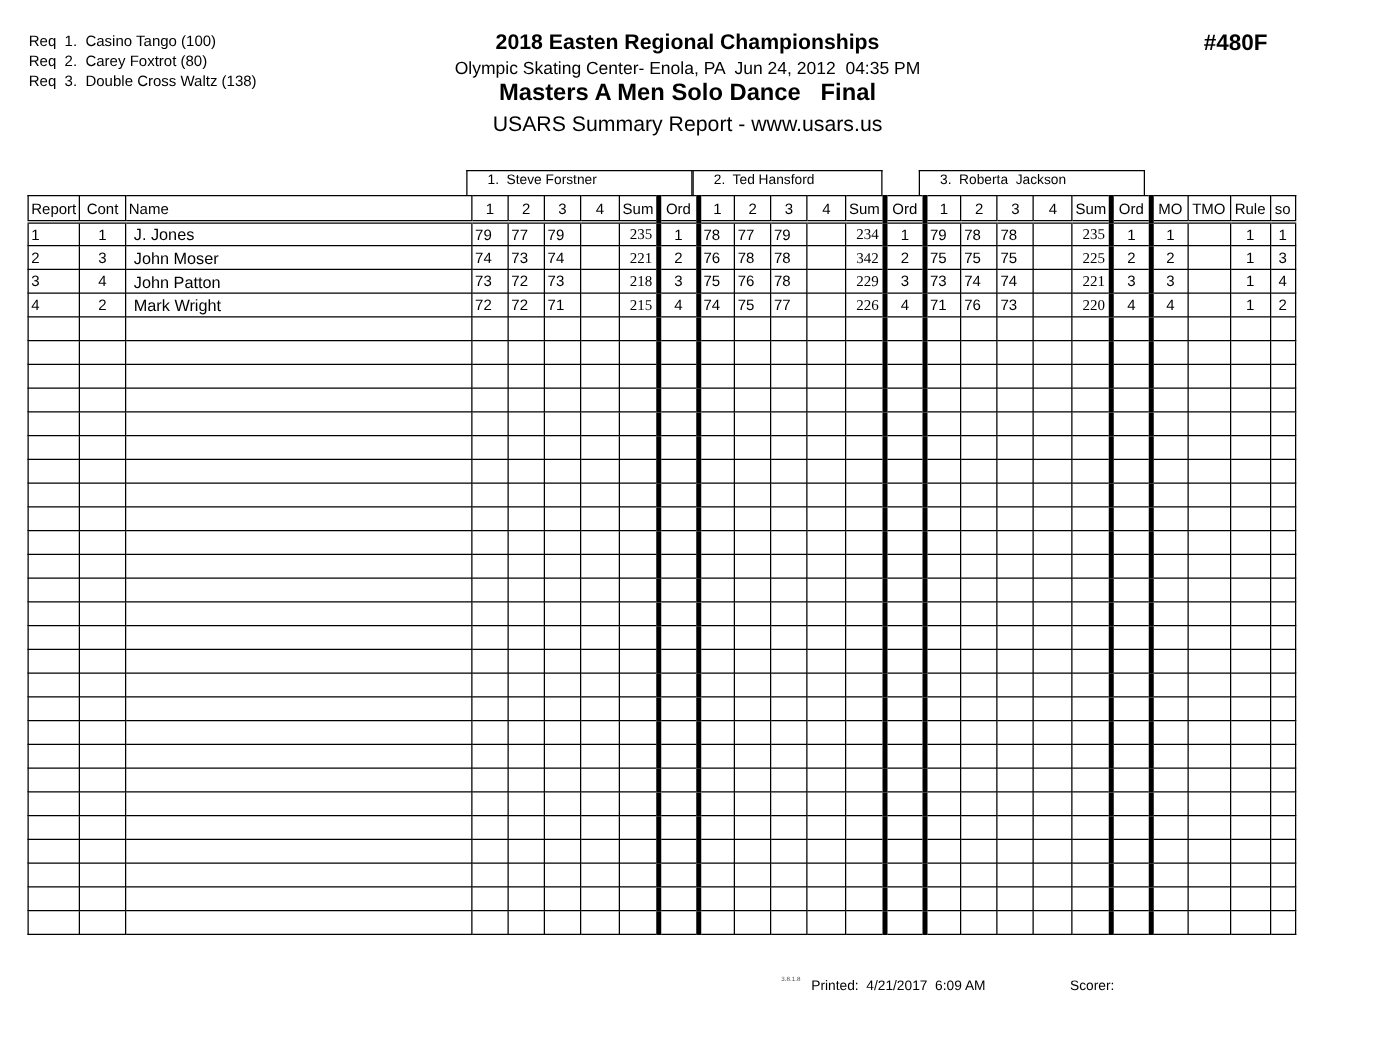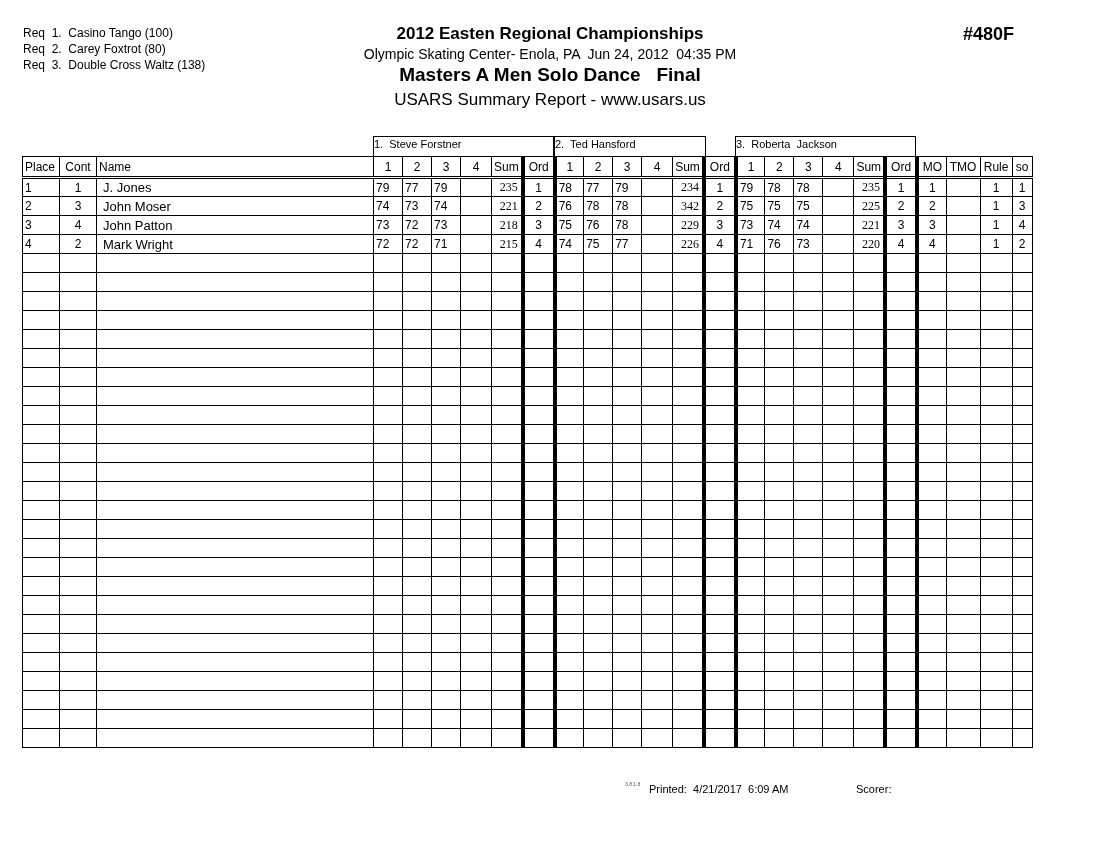--- a/index.html
+++ b/index.html
@@ -6,21 +6,21 @@
   body { width:1100px; height:850px; position:relative; overflow:hidden; font-family:"Liberation Sans", sans-serif; color:#000; }
   .req { position:absolute; left:23px; font-size:12px; line-height:14px;text-align:center; }
   .req span { white-space:pre; }
   .center { position:absolute; left:300px; width:500px; text-align:center; white-space:pre; }
   .title { top:24px; font-size:17px; font-weight:bold; }
   .subtitle { top:46px; font-size:14px;text-align:center; }
   .event { top:64px; font-size:19px; font-weight:bold; }
   .report { top:90px; font-size:17px; }
   .code { position:absolute; left:963px; top:24px; font-size:18px; font-weight:bold; }
 
-  .judgehdr { position:absolute; top:136px; height:20px; border:1px solid #000; border-bottom:none; font-size:11px; line-height:14px; padding-left:0; box-sizing:border-box; white-space:pre; }
+  .judgehdr { position:absolute; top:136px; height:20px; border:1px solid #000; border-bottom:none; font-size:11px; line-height:14px; padding-left:16px; box-sizing:border-box; white-space:pre; }
 
   table.grid { position:absolute; left:22px; top:156px; border-collapse:collapse; table-layout:fixed; font-size:12px; }
   table.grid td, table.grid th { border:1px solid #000; height:19px; padding:0 2px; box-sizing:border-box; font-weight:normal; white-space:nowrap; overflow:hidden; }
   table.grid thead th { height:21px; text-align:center; border-bottom:3px double #000; }
   table.grid thead th.l { text-align:left; }
   td.c { text-align:center; }
   td.r { text-align:right; padding-right:3px !important;font-family:Liberation Serif, serif; }
   td.b { font-weight:bold; }
   td.name { font-weight:bold; padding-left:6px !important; font-size:13px; }
   .thickL { border-left:4px solid #000 !important; }
@@ -28,21 +28,21 @@
   .footer { position:absolute; top:783px; font-size:11px; white-space:pre; }
   .ver { position:absolute; left:625px; top:781px; font-size:5px; color:#555; }
 </style>
 </head>
 <body>
 
 <div class="req" style="top:26px"><span>Req  1.  Casino Tango (100)</span></div>
 <div class="req" style="top:42px"><span>Req  2.  Carey Foxtrot (80)</span></div>
 <div class="req" style="top:58px"><span>Req  3.  Double Cross Waltz (138)</span></div>
 
-<div class="center title">2012 Easten Regional Championships</div>
+<div class="center title">2018 Easten Regional Championships</div>
 <div class="center subtitle">Olympic Skating Center- Enola, PA  Jun 24, 2012  04:35 PM</div>
 <div class="center event">Masters A Men Solo Dance   Final</div>
 <div class="center report">USARS Summary Report - www.usars.us</div>
 <div class="code">#480F</div>
 
 <div class="judgehdr" style="left:373px;width:181px">1.  Steve Forstner</div>
 <div class="judgehdr" style="left:554px;width:152px">2.  Ted Hansford</div>
 <div class="judgehdr" style="left:735px;width:181px">3.  Roberta  Jackson</div>
 
 <table class="grid">
@@ -68,21 +68,21 @@
       <col style="width:31px">
       <col style="width:31px">
       <col style="width:32px">
     <col style="width:29px">
       <col style="width:34px">
       <col style="width:32px">
       <col style="width:20px">
   </colgroup>
   <thead>
     <tr>
-      <th class="l">Place</th>
+      <th class="l">Report</th>
       <th>Cont</th>
       <th class="l">Name</th>
       <th>1</th>
       <th>2</th>
       <th>3</th>
       <th>4</th>
       <th>Sum</th>
       <th class="thickL">Ord</th>
       <th class="thickL">1</th>
       <th>2</th>

